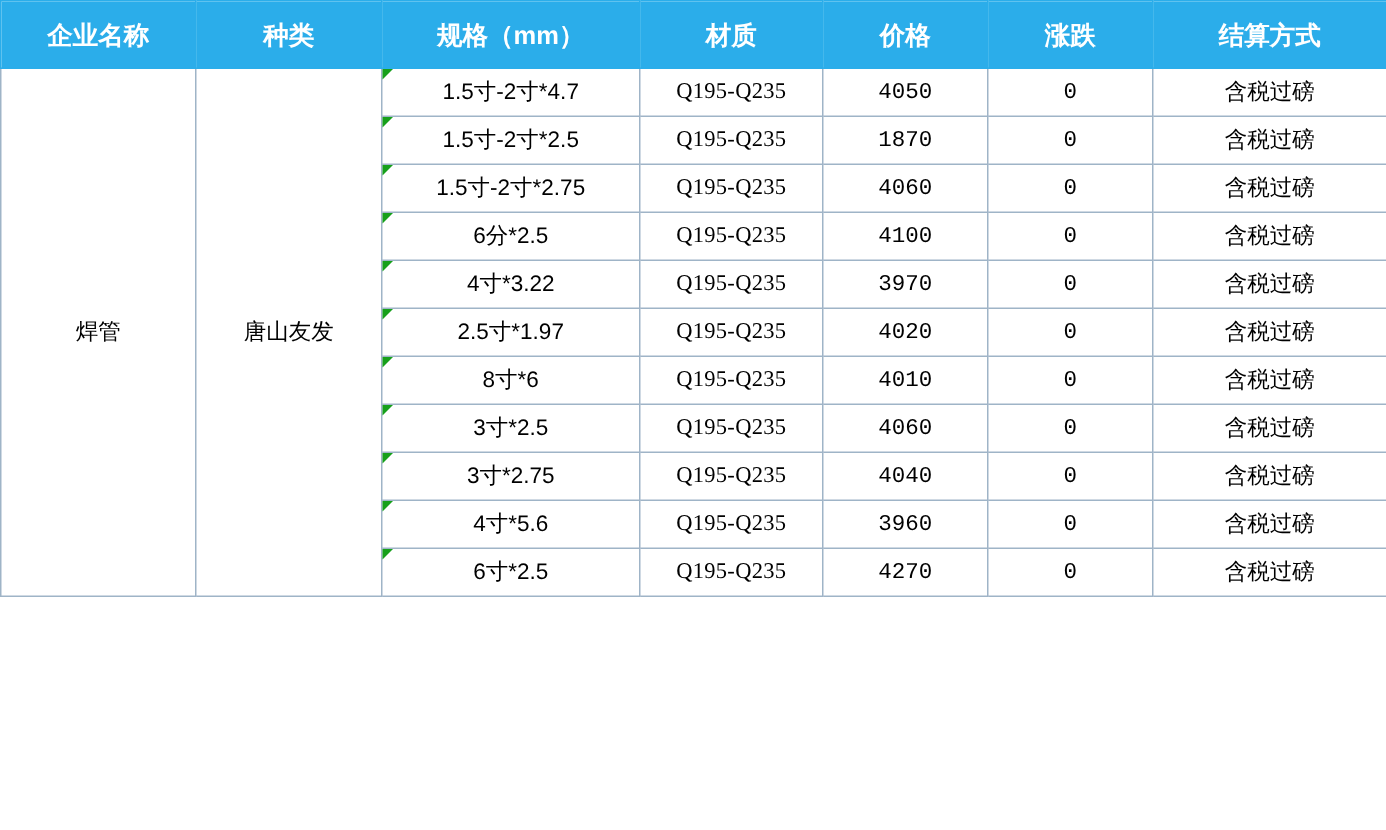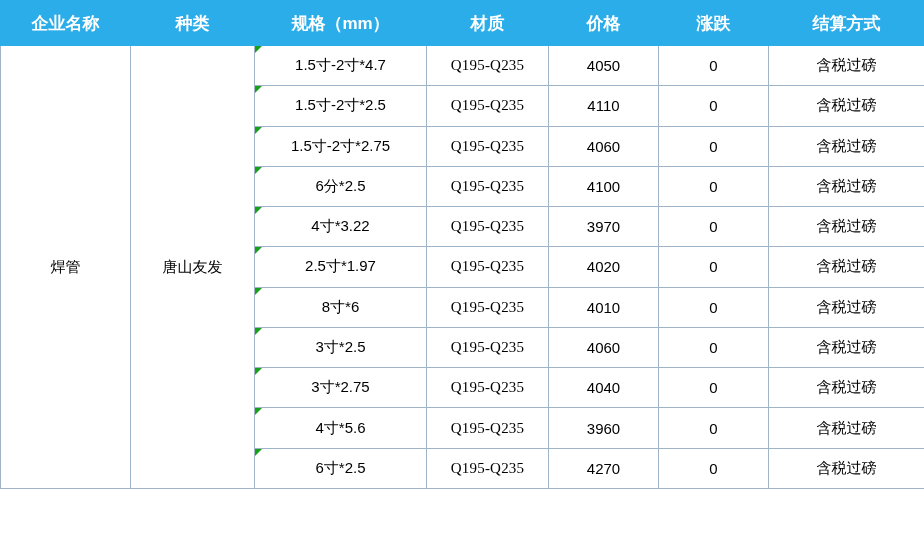--- a/index.html
+++ b/index.html
@@ -10,21 +10,21 @@
   body {
     width: 924px;
     height: 553px;
     font-family: "Liberation Sans", sans-serif;
     overflow: hidden;
   }
   table.price-table {
     border-collapse: collapse;
     table-layout: fixed;
     width: 924px;
-    height: 489px;
+    height: 398px;
   }
   table.price-table th,
   table.price-table td {
     border: 1px solid #9fb4c7;
     text-align: center;
     vertical-align: middle;
     font-size: 15px;
     color: #000000;
     padding: 0;
   }
@@ -54,20 +54,21 @@
     border-right: 7px solid transparent;
   }
   td.material-cell {
     font-size: 15px;
     letter-spacing: 0.2px;
     font-family: Liberation Serif, serif;
   }
   td.price-cell,
   td.change-cell {
     font-size: 15px;
+    font-family: Liberation Mono, monospace;
   }
   td.settle-cell {
     font-size: 15px;
     margin-left: 36px;
   }
   
   col.c-company { width: 130px; }
   col.c-kind    { width: 124px; }
   col.c-spec    { width: 172px; }
   col.c-mat     { width: 122px; }
@@ -105,21 +106,21 @@
         <td class="kind-cell" rowspan="11">唐山友发</td>
         <td class="spec-cell"><span class="corner-marker"></span><span>1.5寸-2寸*4.7</span></td>
         <td class="material-cell">Q195-Q235</td>
         <td class="price-cell">4050</td>
         <td class="change-cell">0</td>
         <td class="settle-cell">含税过磅</td>
       </tr>
       <tr>
         <td class="spec-cell"><span class="corner-marker"></span><span>1.5寸-2寸*2.5</span></td>
         <td class="material-cell">Q195-Q235</td>
-        <td class="price-cell">4110</td>
+        <td class="price-cell">1870</td>
         <td class="change-cell">0</td>
         <td class="settle-cell">含税过磅</td>
       </tr>
       <tr>
         <td class="spec-cell"><span class="corner-marker"></span><span>1.5寸-2寸*2.75</span></td>
         <td class="material-cell">Q195-Q235</td>
         <td class="price-cell">4060</td>
         <td class="change-cell">0</td>
         <td class="settle-cell">含税过磅</td>
       </tr>

